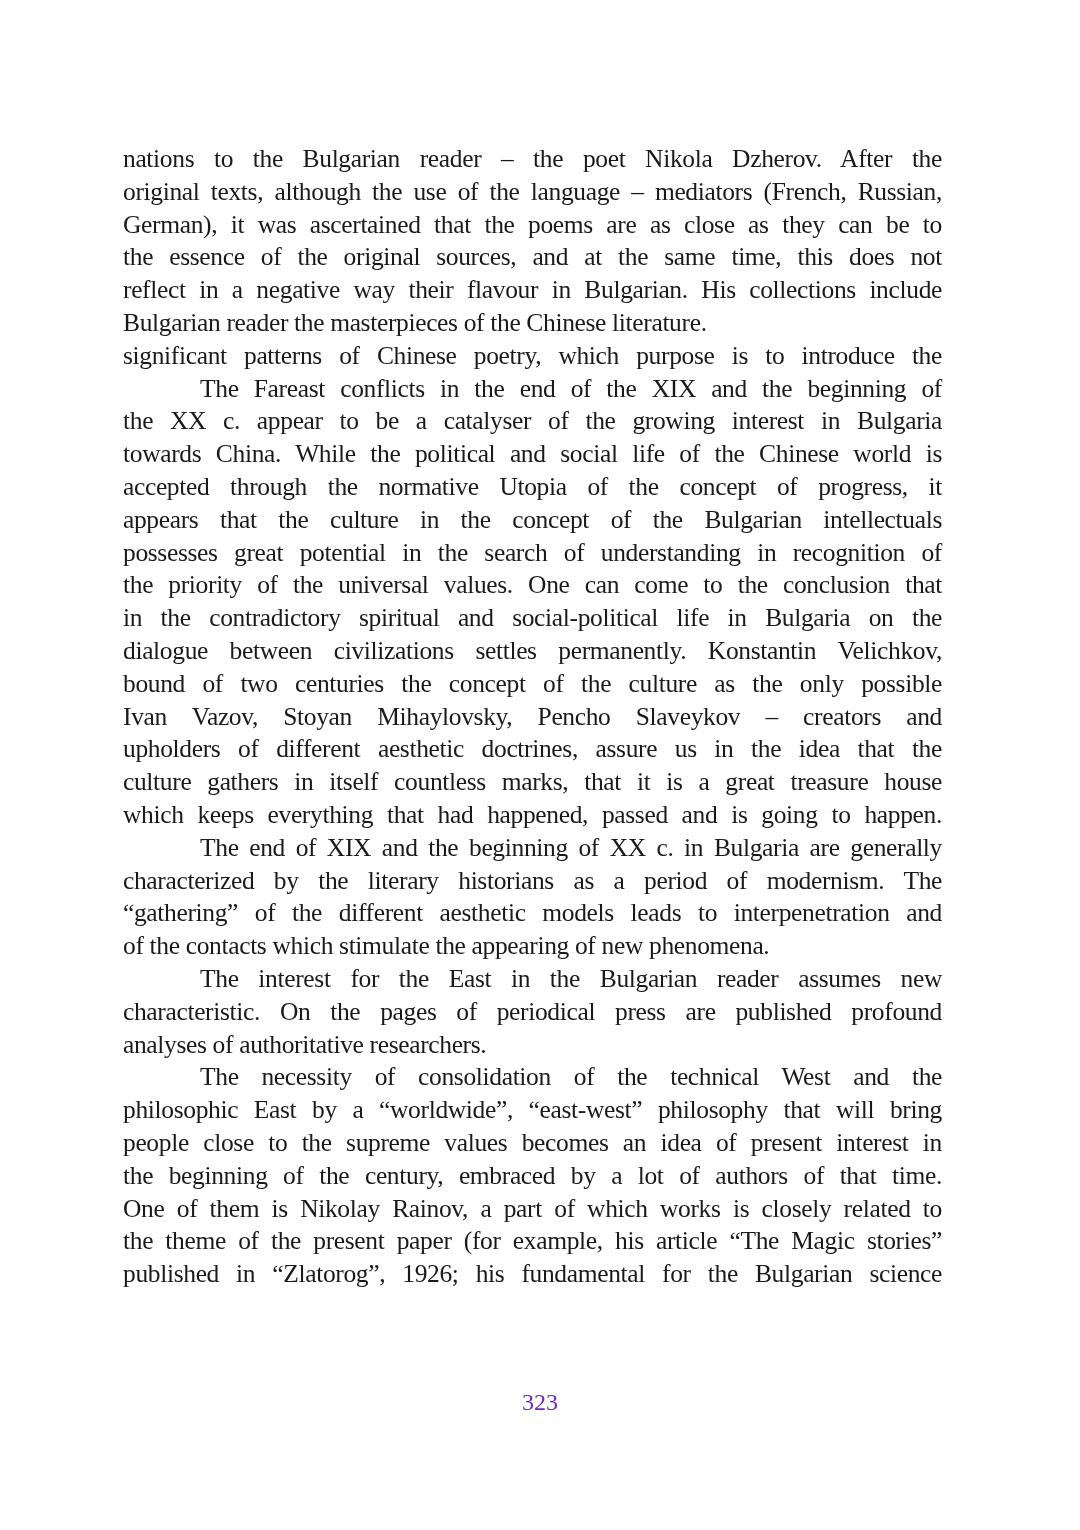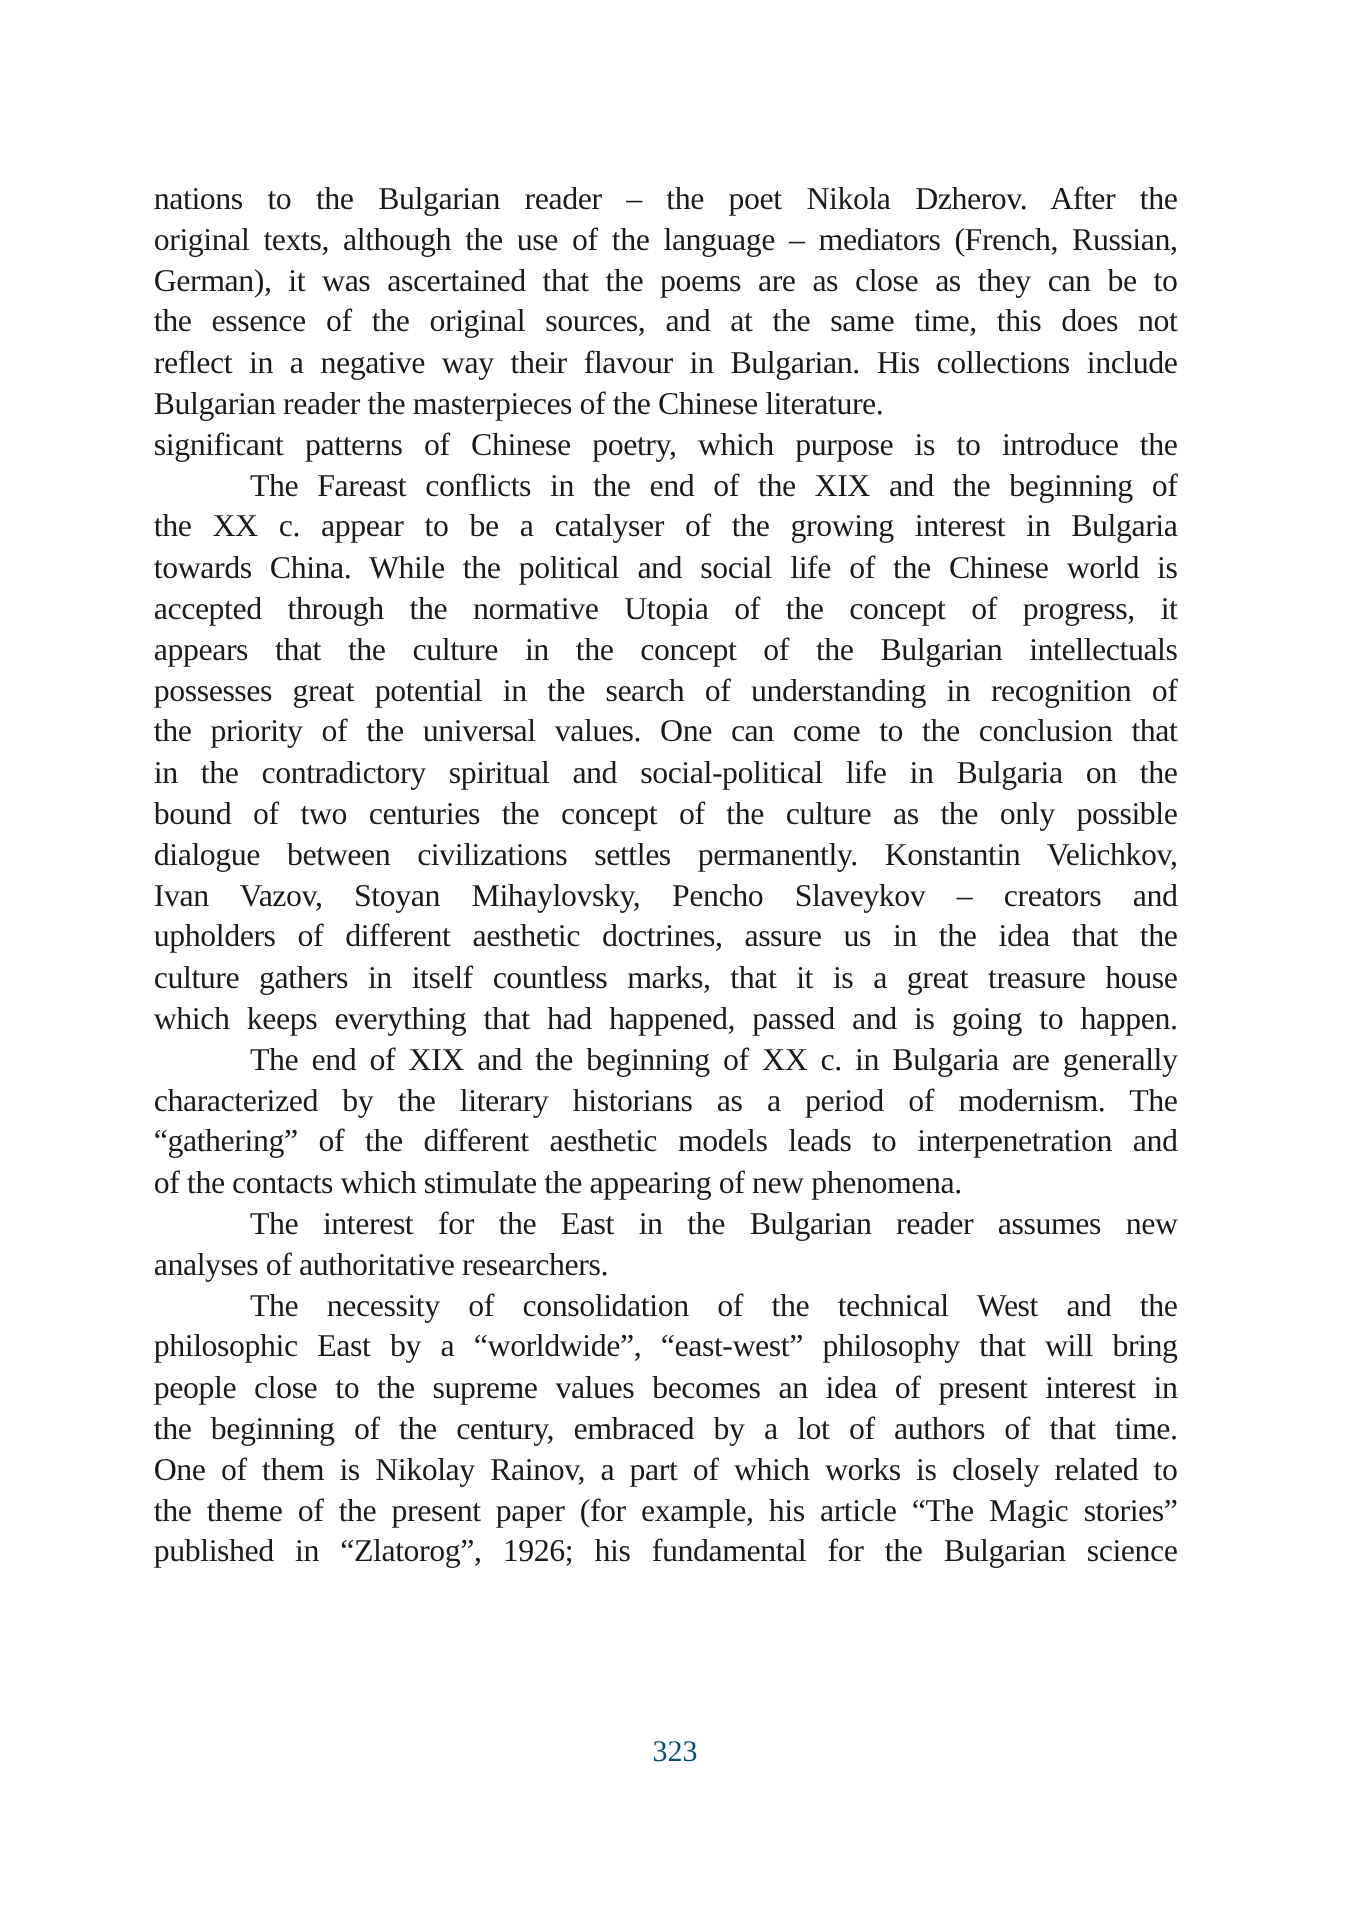--- a/index.html
+++ b/index.html
@@ -17,21 +17,21 @@
       display: block; height: 32.8px; line-height: 32.8px;
       font-size: 25.5px; white-space: nowrap;
       text-align: justify; text-align-last: justify;
       letter-spacing: -0.35px;
     }
     .line.last { text-align-last: left; }
     .line.indent { padding-left: 77px; }
     .page-number {
       position: absolute; left: 0; width: 1080px; top: 1386px;
       text-align: center; font-size: 24px; line-height: 32px;
-      font-family: "Liberation Serif", "DejaVu Serif", serif; color: #0c4a6e;
+      font-family: "Liberation Serif", "DejaVu Serif", serif; color: #6d28d9;
     }
   </style>
 </head>
 <body>
 
 <div class="page">
   <div class="body-text">
 
     <div>
       <span class="line">nations to the Bulgarian reader – the poet Nikola Dzherov. After the</span>
@@ -45,37 +45,38 @@
 
     <div>
       <span class="line indent">The Fareast conflicts in the end of the XIX and the beginning of</span>
       <span class="line">the XX c. appear to be a catalyser of the growing interest in Bulgaria</span>
       <span class="line">towards China. While the political and social life of the Chinese world is</span>
       <span class="line">accepted through the normative Utopia of the concept of progress, it</span>
       <span class="line">appears that the culture in the concept of the Bulgarian intellectuals</span>
       <span class="line">possesses great potential in the search of understanding in recognition of</span>
       <span class="line">the priority of the universal values. One can come to the conclusion that</span>
       <span class="line">in the contradictory spiritual and social-political life in Bulgaria on the</span>
+      <span class="line">dialogue between civilizations settles permanently. Konstantin Velichkov,</span>
       <span class="line">bound of two centuries the concept of the culture as the only possible</span>
-      <span class="line">dialogue between civilizations settles permanently. Konstantin Velichkov,</span>
       <span class="line">Ivan Vazov, Stoyan Mihaylovsky, Pencho Slaveykov – creators and</span>
       <span class="line">upholders of different aesthetic doctrines, assure us in the idea that the</span>
       <span class="line">culture gathers in itself countless marks, that it is a great treasure house</span>
       <span class="line">which keeps everything that had happened, passed and is going to happen.</span>
     </div>
 
     <div>
       <span class="line indent">The end of XIX and the beginning of XX c. in Bulgaria are generally</span>
       <span class="line">characterized by the literary historians as a period of modernism. The</span>
       <span class="line">“gathering” of the different aesthetic models leads to interpenetration and</span>
       <span class="line last">of the contacts which stimulate the appearing of new phenomena.</span>
     </div>
 
     <div>
       <span class="line indent">The interest for the East in the Bulgarian reader assumes new</span>
+      <span class="line">characteristic. On the pages of periodical press are published profound</span>
       <span class="line last">analyses of authoritative researchers.</span>
     </div>
 
     <div>
       <span class="line indent">The necessity of consolidation of the technical West and the</span>
       <span class="line">philosophic East by a “worldwide”, “east-west” philosophy that will bring</span>
       <span class="line">people close to the supreme values becomes an idea of present interest in</span>
       <span class="line">the beginning of the century, embraced by a lot of authors of that time.</span>
       <span class="line">One of them is Nikolay Rainov, a part of which works is closely related to</span>
       <span class="line">the theme of the present paper (for example, his article “The Magic stories”</span>

